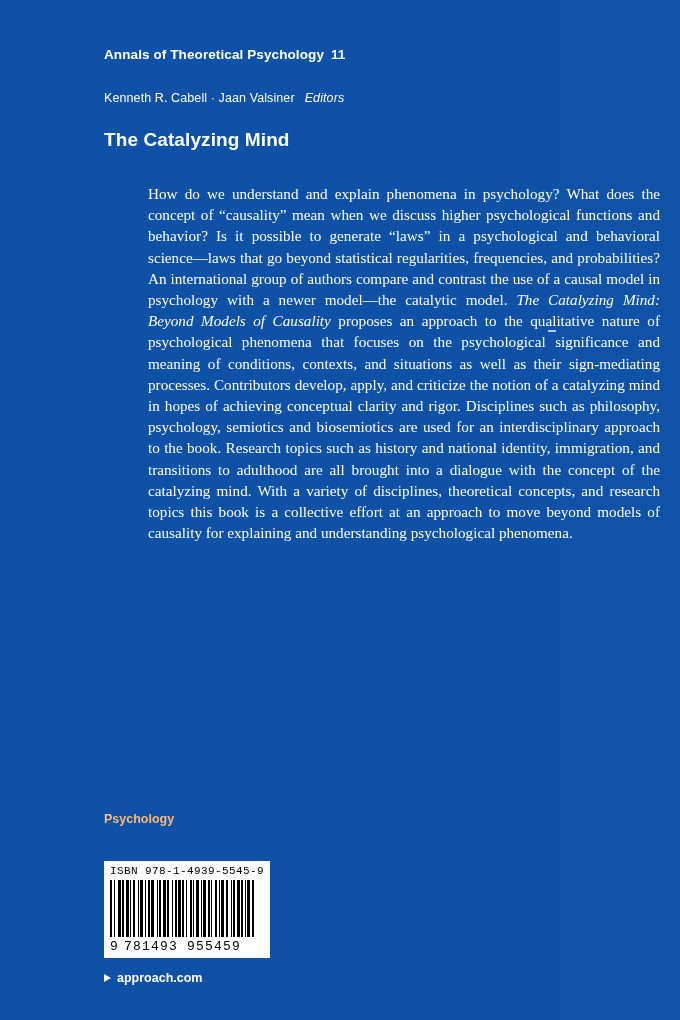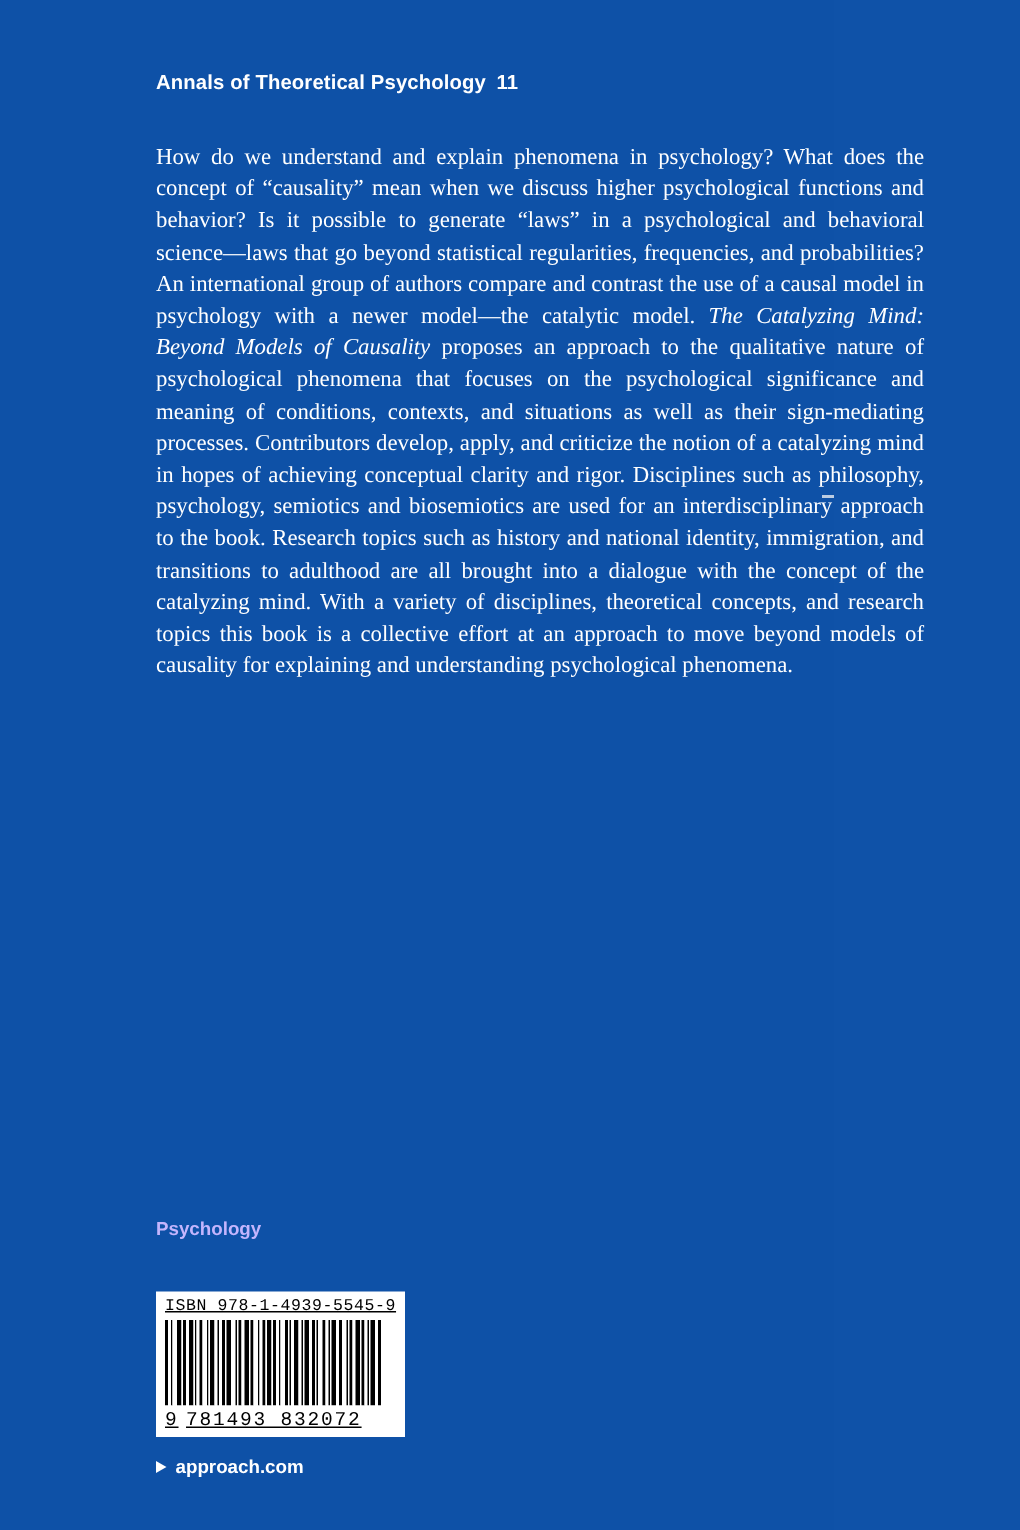--- a/index.html
+++ b/index.html
@@ -77,43 +77,43 @@
   .blurb {
     margin-top: 32px;
     width: 512px;
     color: #ffffff;
     font-family: "Liberation Serif", serif;
     font-size: 15.2px;
     line-height: 21.2px;
     text-align: justify;
     text-justify: inter-word;
     hyphens: manual;
+    margin-left: 44px;
   }
   .blurb .it {
     font-style: italic;
   }
   .subject {
     position: absolute;
     left: 104px;
     top: 812px;
-    color: #c4b5fd;
+    color: #fdba74;
     font-family: "Liberation Sans", sans-serif;
     font-weight: bold;
     font-size: 12.5px;
   }
   .barcode-box {
     position: absolute;
     left: 104px;
     top: 861px;
     width: 166px;
     height: 97px;
     background: #ffffff;
     box-sizing: border-box;
     padding: 4px 6px 3px 6px;
-    text-decoration: underline;
   }
   .isbn-text {
     font-family: "Liberation Mono", monospace;
     font-size: 11px;
     color: #000000;
     letter-spacing: 0.4px;
     white-space: nowrap;
   }
   .bars {
     margin-top: 3px;
@@ -168,21 +168,25 @@
 <div class="page">
 
   <div class="right-edge-mark"></div>
 
   <div class="content">
 
     <div class="series-line">
       <span>Annals of Theoretical Psychology</span><span class="num">11</span>
     </div>
 
-
+    <div class="editors-line">
+      <span>Kenneth R. Cabell · Jaan Valsiner</span><span class="role">Editors</span>
+    </div>
+
+    <div class="book-title">The Catalyzing Mind</div>
 
 
     <div class="blurb"><span>How do we understand and explain phenomena in psychology? What does the concept of “causality” mean when we discuss higher psychological functions and behavior? Is it possible to generate “laws” in a psychological and behavioral science—laws that go beyond statistical regularities, frequencies, and probabilities? An international group of authors compare and contrast the use of a causal model in psychology with a newer model—the catalytic model. </span><span class="it">The Catalyzing Mind: Beyond Models of Causality</span><span> proposes an approach to the qualitative nature of psychological phenomena that focuses on the psychological significance and meaning of conditions, contexts, and situations as well as their sign-mediating processes. Contributors develop, apply, and criticize the notion of a catalyzing mind in hopes of achieving conceptual clarity and rigor. Disciplines such as philosophy, psychology, semiotics and biosemiotics are used for an interdisciplinary approach to the book. Research topics such as history and national identity, immigration, and transitions to adulthood are all brought into a dialogue with the concept of the catalyzing mind. With a variety of disciplines, theoretical concepts, and research topics this book is a collective effort at an approach to move beyond models of causality for explaining and understanding psychological phenomena.</span></div>
 
   </div>
 
   <div class="subject">Psychology</div>
 
   <div class="barcode-box">
     <div class="isbn-text">ISBN 978-1-4939-5545-9</div>
@@ -259,21 +263,21 @@
       <span class="w" style="width:1px"></span>
         <span style="width:2px"></span>
         <span class="w" style="width:2px"></span>
       <span style="width:1px"></span>
         <span class="w" style="width:1px"></span>
         <span style="width:3px"></span>
       <span class="w" style="width:2px"></span>
         <span style="width:2px"></span>
     </div>
     <div class="barcode-digits">
-      <span class="lead">9</span><span>781493 832072</span>
+      <span class="lead">9</span><span>781493 955459</span>
     </div>
   </div>
 
   <div class="springer">
     <span class="tri"></span>
     <span>approach.com</span>
   </div>
 
 </div>
 

